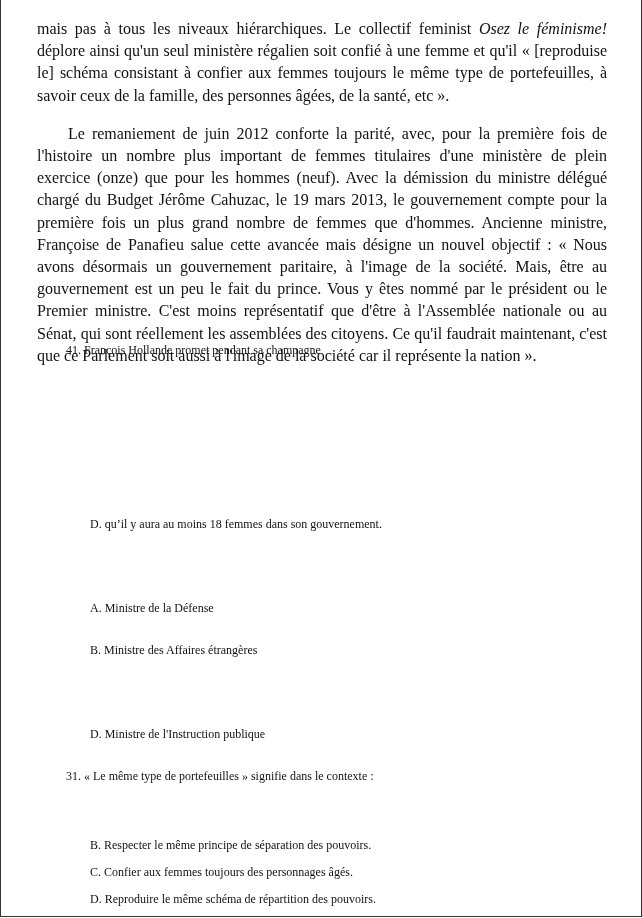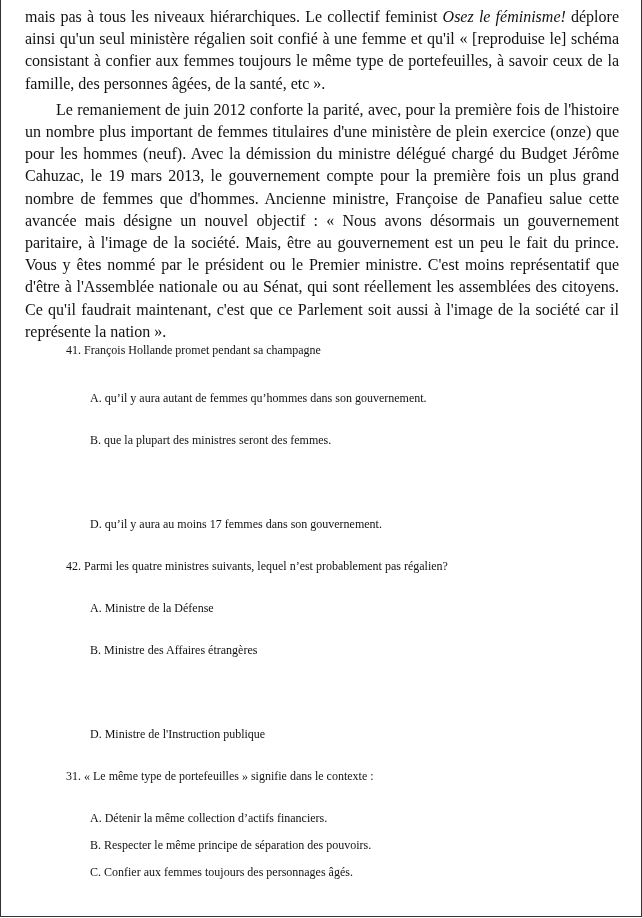--- a/index.html
+++ b/index.html
@@ -27,21 +27,21 @@
     .passage {
       position: absolute;
       left: 20px;
       top: 2px;
       width: 602px;
       line-height: 22.2px;
       text-align: justify;
       font-size: 16px;
     }
     .passage p {
-      margin: 4px;
+      margin: 16px;
     }
     .passage p.indent {
       text-indent: 31px;
     }
     .passage em {
       font-style: italic;
     }
     .line {
       position: absolute;
       white-space: nowrap;
@@ -56,27 +56,24 @@
 <body>
 
 <div class="page">
 
   <div class="passage">
     <p><span>mais pas à tous les niveaux hiérarchiques. Le collectif feminist </span><em>Osez le féminisme!</em><span> déplore ainsi qu'un seul ministère régalien soit confié à une femme et qu'il « [reproduise le] schéma consistant à confier aux femmes toujours le même type de portefeuilles, à savoir ceux de la famille, des personnes âgées, de la santé, etc ».</span></p>
     <p class="indent">Le remaniement de juin 2012 conforte la parité, avec, pour la première fois de l'histoire un nombre plus important de femmes titulaires d'une ministère de plein exercice (onze) que pour les hommes (neuf). Avec la démission du ministre délégué chargé du Budget Jérôme Cahuzac, le 19 mars 2013, le gouvernement compte pour la première fois un plus grand nombre de femmes que d'hommes. Ancienne ministre, Françoise de Panafieu salue cette avancée mais désigne un nouvel objectif : « Nous avons désormais un gouvernement paritaire, à l'image de la société. Mais, être au gouvernement est un peu le fait du prince. Vous y êtes nommé par le président ou le Premier ministre. C'est moins représentatif que d'être à l'Assemblée nationale ou au Sénat, qui sont réellement les assemblées des citoyens. Ce qu'il faudrait maintenant, c'est que ce Parlement soit aussi à l'image de la société car il représente la nation ».</p>
   </div>
 
   <div class="line q-stem" style="top:340px;">41. François Hollande promet pendant sa champagne</div>
-  <div class="line q-opt" style="top:388px;">A. qu’il y aura autant de femmes qu’hommes dans son gouvernement.</div>
-  <div class="line q-opt" style="top:430px;">B. que la plupart des ministres seront des femmes.</div>
-  <div class="line q-opt" style="top:514px;">D. qu’il y aura au moins 17 femmes dans son gouvernement.</div>
+  <div class="line q-opt" style="top:514px;">D. qu’il y aura au moins 18 femmes dans son gouvernement.</div>
 
-  <div class="line q-stem" style="top:556px;">42. Parmi les quatre ministres suivants, lequel n’est probablement pas régalien?</div>
   <div class="line q-opt" style="top:640px;">B. Ministre des Affaires étrangères</div>
   <div class="line q-opt" style="top:598px;">A. Ministre de la Défense</div>
   <div class="line q-opt" style="top:724px;text-align:center;">D. Ministre de l'Instruction publique</div>
 
   <div class="line q-stem" style="top:766px;">31. « Le même type de portefeuilles » signifie dans le contexte :</div>
-  <div class="line q-opt" style="top:808px;">A. Détenir la même collection d’actifs financiers.</div>
   <div class="line q-opt" style="top:862px;">C. Confier aux femmes toujours des personnages âgés.</div>
   <div class="line q-opt" style="top:835px;">B. Respecter le même principe de séparation des pouvoirs.</div>
+  <div class="line q-opt" style="top:889px;">D. Reproduire le même schéma de répartition des pouvoirs.</div>
 
 </div>
 
 </body></html>

